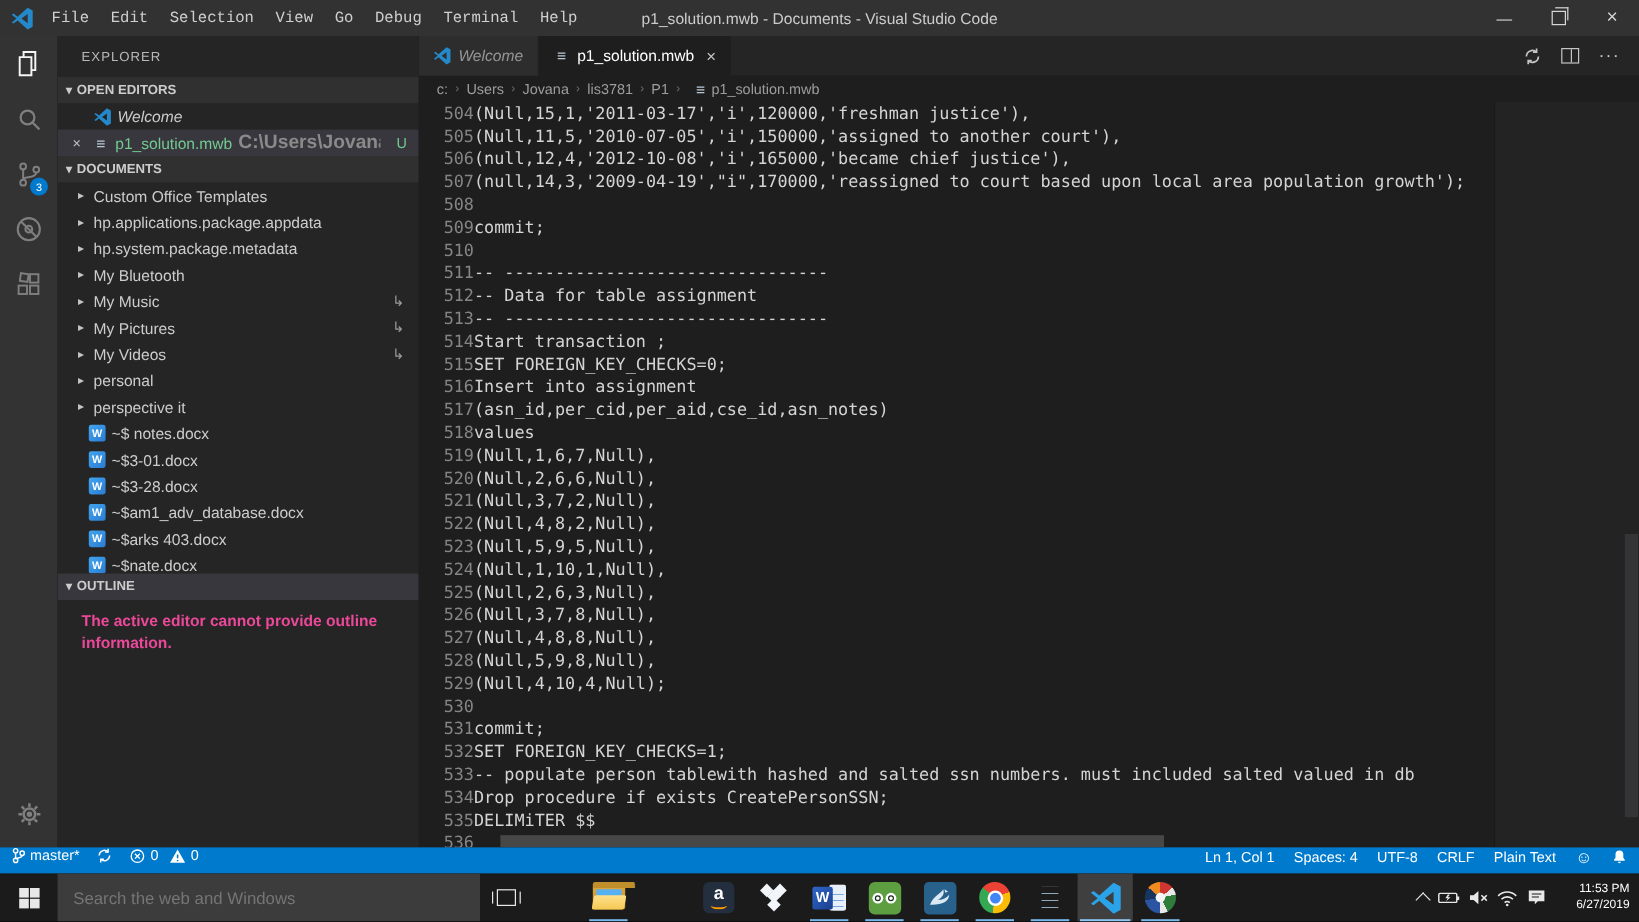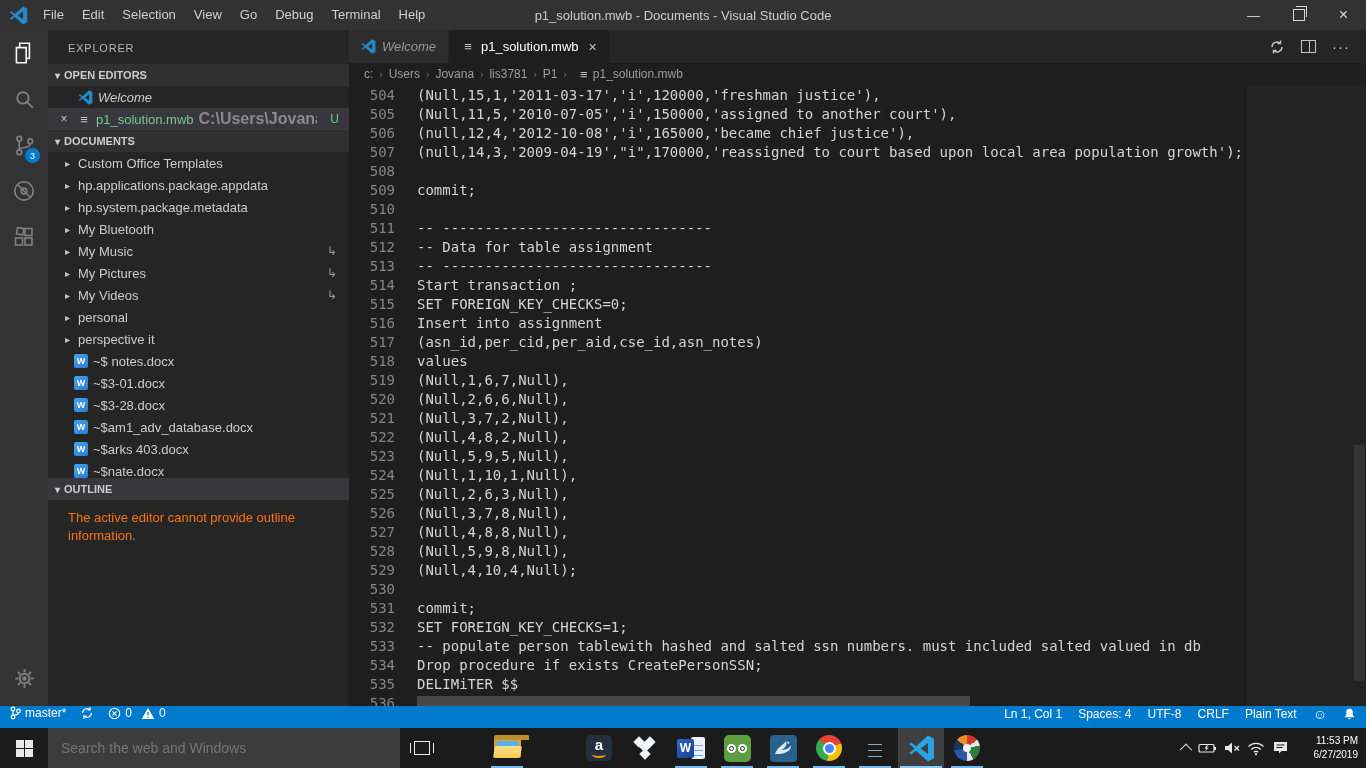--- a/index.html
+++ b/index.html
@@ -1,21 +1,21 @@
 <!DOCTYPE html>
 <html><head>
 <meta charset="utf-8">
 <style>
   html,body{margin:0;padding:0;background:#000;}
   .screen{width:1366px;height:768px;position:relative;overflow:hidden;background:#1e1e1e;
           font-family:"Liberation Sans",sans-serif;color:#ccc;}
   
   .titlebar{height:30px;background:#37373d;background:#323233;display:flex;align-items:center;position:relative;font-size:13px;color:#cfcfcf;}
   .vsc-logo{width:19px;height:19px;margin:0 6px 0 9px;flex:0 0 auto;}
-  .menu-item{padding:0 9px;line-height:30px;cursor:default;}
+  .menu-item{padding:0 9px;line-height:30px;cursor:default;font-family:Liberation Mono, monospace;}
   .titlebar-title{position:absolute;left:50%;transform:translateX(-50%);white-space:nowrap;font-size:13px;color:#cccccc;}
   .win-controls{margin-left:auto;display:flex;height:30px;}
   .win-btn{width:45px;display:flex;align-items:center;justify-content:center;color:#d8d8d8;}
   .restore-glyph{width:10px;height:10px;border:1px solid #d8d8d8;position:relative;}
   .restore-glyph::before{content:"";position:absolute;left:2px;top:-4px;width:10px;height:10px;border:1px solid #d8d8d8;border-left:none;border-bottom:none;}
   
   .main{display:flex;height:676px;}
   .activitybar{width:48px;background:#333333;display:flex;flex-direction:column;align-items:center;flex:0 0 auto;}
   .ab-icon{width:48px;height:46px;display:flex;align-items:center;justify-content:center;color:#7f7f7f;position:relative;}
   .ab-icon.active{color:#f5f5f5;}
@@ -38,41 +38,41 @@
   .italic{font-style:italic;}
   .doc-list{overflow:hidden;flex:0 0 326px;}
   .doc-row{height:22px;display:flex;align-items:center;padding-left:17px;white-space:nowrap;color:#cccccc;}
   .doc-row .twisty{width:13px;font-size:10px;color:#c5c5c5;flex:0 0 auto;}
   .doc-row .word-ic{display:none;width:14px;height:14px;margin-right:5px;background:linear-gradient(135deg,#41a5ee,#2b7cd3);
        color:#fff;font-size:9px;font-weight:bold;text-align:center;line-height:14px;border-radius:2px;flex:0 0 auto;}
   .doc-row.word .word-ic{display:block;}
   .doc-row.word .twisty{visibility:hidden;width:9px;}
   .link-arrow{display:none;margin-left:auto;margin-right:12px;color:#9b9b9b;font-size:12px;}
   .link-arrow.show{display:block;}
-  .outline-msg{color:#f97316;padding:9px 20px 0 20px;line-height:18px;font-size:13px;}
+  .outline-msg{color:#ec4899;padding:9px 20px 0 20px;line-height:18px;font-size:13px;font-weight:bold;}
   
   .editor-group{flex:1;display:flex;flex-direction:column;background:#1e1e1e;min-width:0;}
   .tabbar{height:33px;background:#252526;display:flex;align-items:stretch;flex:0 0 auto;}
   .tab{display:flex;align-items:center;gap:6px;padding:0 12px;font-size:13px;border-right:1px solid #252526;}
   .tab.welcome{background:#2d2d2d;color:#969696;}
   .tab.active{background:#1e1e1e;color:#ffffff;}
   .tab .close{color:#c6c6c6;font-size:14px;margin-left:4px;}
   .tab-actions{margin-left:auto;display:flex;align-items:center;gap:16px;color:#c5c5c5;padding-right:16px;}
   .split-glyph{width:13px;height:11px;border:1px solid #c5c5c5;position:relative;}
   .split-glyph::before{content:"";position:absolute;left:55%;top:0;bottom:0;width:1px;background:#c5c5c5;}
   .ellipsis{font-size:15px;letter-spacing:1px;}
   .breadcrumb{height:22px;display:flex;align-items:center;font-size:12px;color:#9d9d9d;padding-left:15px;flex:0 0 auto;white-space:nowrap;}
   .crumb-wrap{display:flex;align-items:center;}
   .bc-sep{color:#6f6f6f;font-size:10px;padding:0 6px;}
   .editor-wrap{flex:1;position:relative;overflow:hidden;}
   .code-area{position:absolute;inset:0 121px 0 0;overflow:hidden;
      font-family:"DejaVu Sans Mono","Liberation Mono",monospace;font-size:14px;line-height:19px;padding-top:1px;}
   .code-line{display:flex;height:19px;white-space:pre;}
   .ln{width:46px;text-align:right;color:#858585;flex:0 0 auto;}
-  .lt{margin-left:22px;color:#d4d4d4;}
+  .lt{color:#d4d4d4;}
   .right-strip{position:absolute;top:0;right:0;bottom:0;width:120px;background:#232324;border-left:1px solid #1a1a1a;}
   .right-strip .v-thumb{position:absolute;right:1px;width:11px;top:58%;height:38%;background:#343437;}
   .h-scrollbar{position:absolute;bottom:0;left:68px;width:553px;height:10px;background:#555555;opacity:.75;}
   
   .statusbar{height:22px;background:#007acc;display:flex;align-items:flex-start;color:#ffffff;font-size:12px;padding:0 10px;}
   .sb-item{display:flex;align-items:center;gap:4px;margin-right:14px;white-space:nowrap;}
   .sb-right{margin-left:auto;display:flex;align-items:center;}
   .sb-right .sb-item{margin-right:0;margin-left:16px;}
   
   .taskbar{height:40px;background:#1b1b1b;display:flex;align-items:stretch;font-size:14px;}

